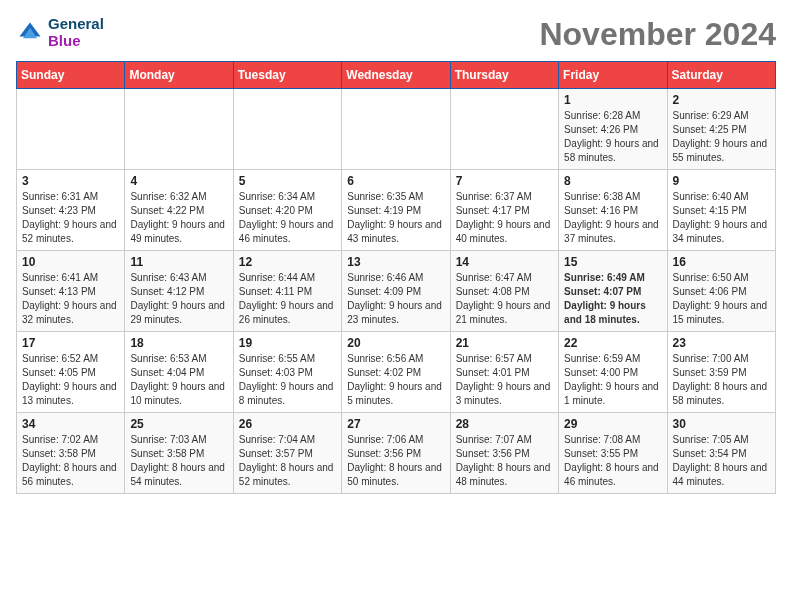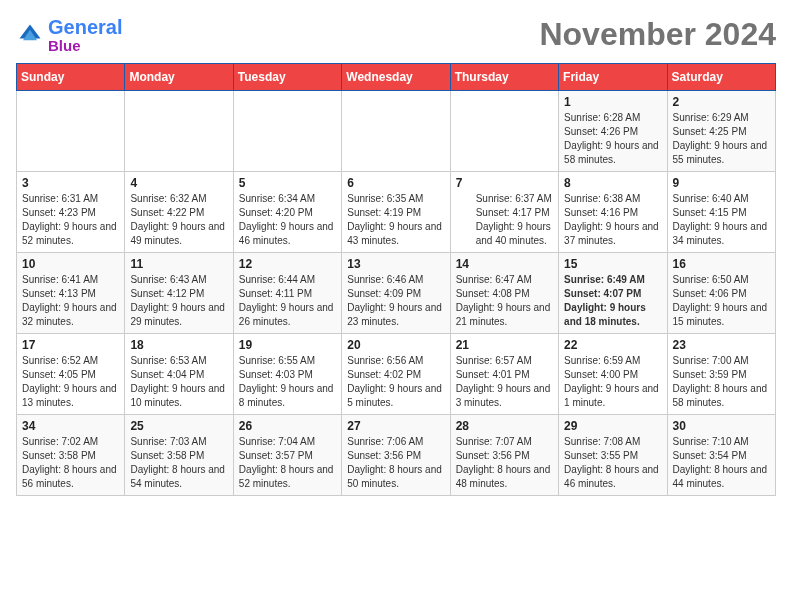--- a/index.html
+++ b/index.html
@@ -20,23 +20,23 @@
       display: flex;
       align-items: center;
       gap: 4px;
     }
     .logo-text {
       display: flex;
       flex-direction: column;
       line-height: 1.1;
     }
     .logo-general {
-      font-size: 20px;
-      font-weight: bold;
-      color: #3b82f6;
+      font-size: 15px;
+      font-weight: bold;
+      color: #0c4a6e;
     }
     .logo-blue {
       font-size: 15px;
       font-weight: bold;
       color: #a21caf;
     }
     .logo-icon {
       width: 28px;
       height: 28px;
     }
@@ -164,21 +164,21 @@
 Daylight: 9 hours and 46 minutes.</div>
         </td>
         <td>
           <span class="day-number">6</span>
           <div class="day-info" style="white-space: pre-line;">Sunrise: 6:35 AM
 Sunset: 4:19 PM
 Daylight: 9 hours and 43 minutes.</div>
         </td>
         <td>
           <span class="day-number">7</span>
-          <div class="day-info" style="white-space: pre-line; margin-left: 20px;">Sunrise: 6:37 AM
+          <div class="day-info" style="white-space: pre-line;">Sunrise: 6:37 AM
 Sunset: 4:17 PM
 Daylight: 9 hours and 40 minutes.</div>
         </td>
         <td>
           <span class="day-number">8</span>
           <div class="day-info" style="white-space: pre-line;">Sunrise: 6:38 AM
 Sunset: 4:16 PM
 Daylight: 9 hours and 37 minutes.</div>
         </td>
         <td>
@@ -308,19 +308,19 @@
 Daylight: 8 hours and 48 minutes.</div>
         </td>
         <td>
           <span class="day-number">29</span>
           <div class="day-info" style="white-space: pre-line;">Sunrise: 7:08 AM
 Sunset: 3:55 PM
 Daylight: 8 hours and 46 minutes.</div>
         </td>
         <td>
           <span class="day-number">30</span>
-          <div class="day-info" style="white-space: pre-line;">Sunrise: 7:10 AM
+          <div class="day-info" style="white-space: pre-line;">Sunrise: 7:05 AM
 Sunset: 3:54 PM
 Daylight: 8 hours and 44 minutes.</div>
         </td>
       </tr>
     </tbody>
 </table>
 
 </body></html>

